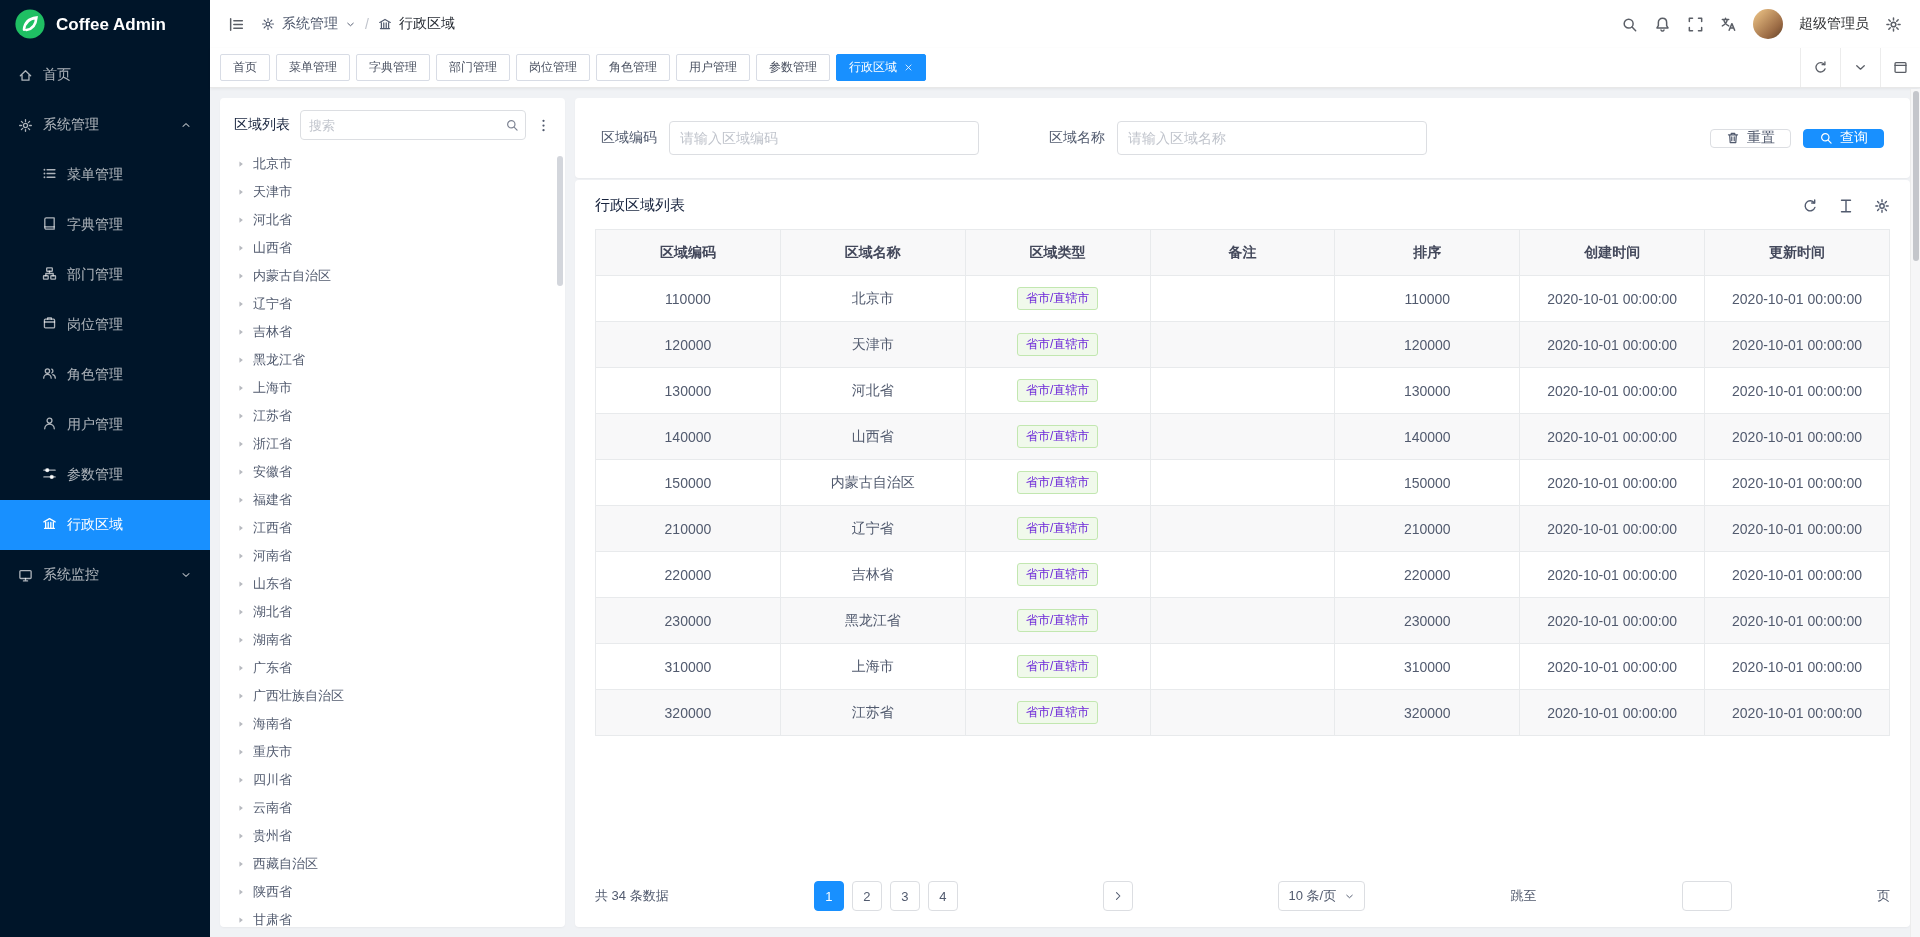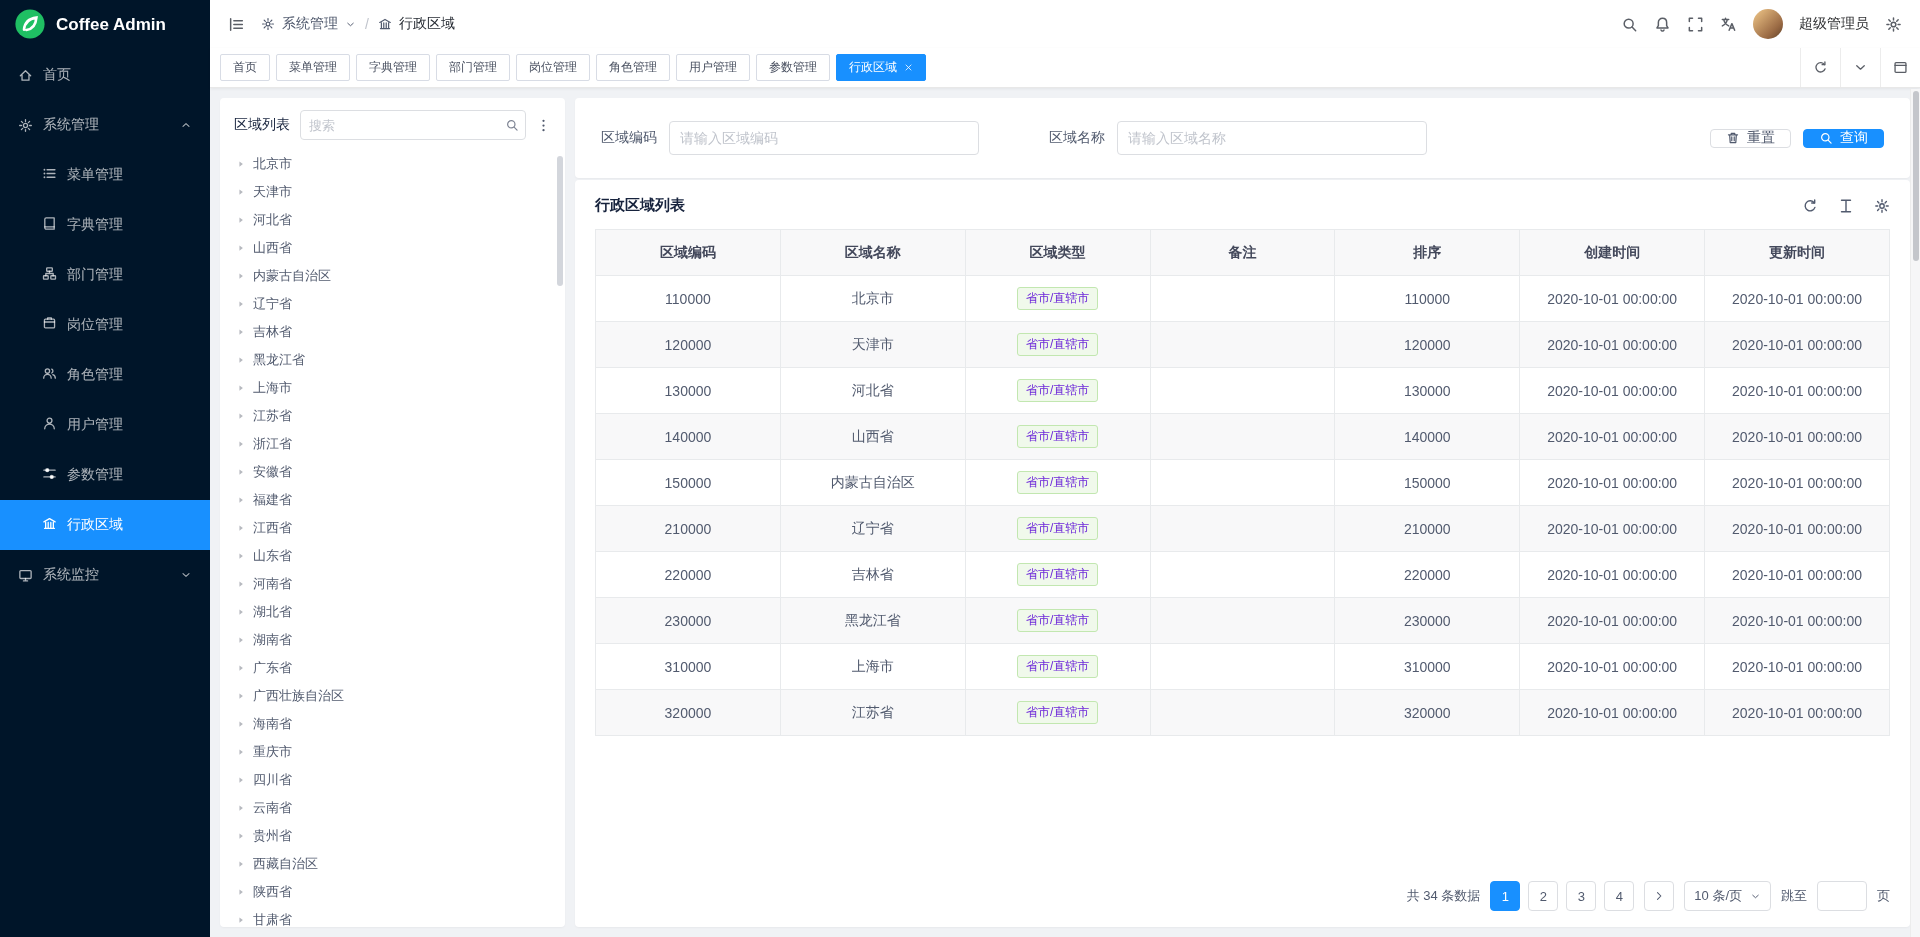--- a/index.html
+++ b/index.html
@@ -76,32 +76,32 @@
   .f-group input{width:310px;height:34px;border:1px solid #dcdee2;border-radius:4px;padding:0 10px;font-size:14px;color:#515a6e;outline:none}
   input::placeholder{color:#c0c4cc}
   .f-actions{margin-left:auto;display:flex;gap:12px}
   .btn{height:19px;padding:0 15px;border-radius:4px;border:1px solid #dcdee2;background:#fff;display:inline-flex;align-items:center;gap:7px;font-size:14px;color:#515a6e;cursor:pointer}
   .btn svg{width:14px;height:14px}
   .btn.primary{background:#1890ff;border-color:#1890ff;color:#fff}
 
   
   .table-card{flex:1;display:flex;flex-direction:column;padding:16px 20px;min-height:0}
   .tc-head{display:flex;align-items:center;margin-bottom:14px}
-  .tc-title{font-size:15px;font-weight:bold;color:#17233d}
+  .tc-title{font-size:15px;font-weight:normal;color:#17233d}
   .tc-icons{margin-left:auto;display:flex;gap:20px;color:#515a6e}
   .tc-icons span{cursor:pointer}
   .tc-icons svg{width:16px;height:16px}
   table{width:100%;border-collapse:collapse;table-layout:fixed;font-size:14px}
   th,td{border:1px solid #e8eaec;height:46px;text-align:center;color:#515a6e;padding:0 8px;overflow:hidden;white-space:nowrap}
   th{background:#f8f8f9;color:#43485b;font-weight:bold}
   tbody tr:nth-child(even) td{background:#f8f8f9}
   .tag{display:inline-block;padding:3px 8px;font-size:12px;color:#6d28d9;background:#f0f9eb;border:1px solid #c2e7b0;border-radius:3px;line-height:1.2}
 
   
-  .pagination{margin-top:auto;display:flex;align-items:center;justify-content:flex-end;gap:10px;font-size:13px;color:#515a6e;padding-top:14px}
+  .pagination{margin-top:auto;display:flex;align-items:center;justify-content:space-between;gap:10px;font-size:13px;color:#515a6e;padding-top:14px}
   .pages{display:flex;gap:8px}
   .page{min-width:30px;height:30px;border:1px solid #dcdee2;border-radius:4px;display:inline-flex;align-items:center;justify-content:center;background:#fff;cursor:pointer;color:#515a6e}
   .page.active{background:#1890ff;border-color:#1890ff;color:#fff}
   .page.next svg{width:12px;height:12px}
   .psize{height:30px;border:1px solid #dcdee2;border-radius:4px;display:flex;align-items:center;gap:8px;padding:0 9px;background:#fff;cursor:pointer}
   .psize svg{width:11px;height:11px}
   .jump{width:50px;height:30px;border:1px solid #dcdee2;border-radius:4px;padding:0 6px;outline:none}
 
   
   .tree-scroll{position:absolute;top:58px;right:1px;width:8px;height:calc(100% - 60px)}
@@ -516,30 +516,30 @@
             </span>
             <span>江西省</span>
           </div>
 
           <div class="tree-item">
             <span class="tri" data-icon="caret-right">
               <svg viewBox="0 0 16 16">
                 <path d="M5.5 3.8 11 8l-5.5 4.2Z" fill="currentColor" stroke="none"></path>
               </svg>
             </span>
+            <span>河南省</span>
+          </div>
+
+          <div class="tree-item">
+            <span class="tri" data-icon="caret-right">
+              <svg viewBox="0 0 16 16">
+                <path d="M5.5 3.8 11 8l-5.5 4.2Z" fill="currentColor" stroke="none"></path>
+              </svg>
+            </span>
             <span>山东省</span>
-          </div>
-
-          <div class="tree-item">
-            <span class="tri" data-icon="caret-right">
-              <svg viewBox="0 0 16 16">
-                <path d="M5.5 3.8 11 8l-5.5 4.2Z" fill="currentColor" stroke="none"></path>
-              </svg>
-            </span>
-            <span>河南省</span>
           </div>
 
           <div class="tree-item">
             <span class="tri" data-icon="caret-right">
               <svg viewBox="0 0 16 16">
                 <path d="M5.5 3.8 11 8l-5.5 4.2Z" fill="currentColor" stroke="none"></path>
               </svg>
             </span>
             <span>湖北省</span>
           </div>

